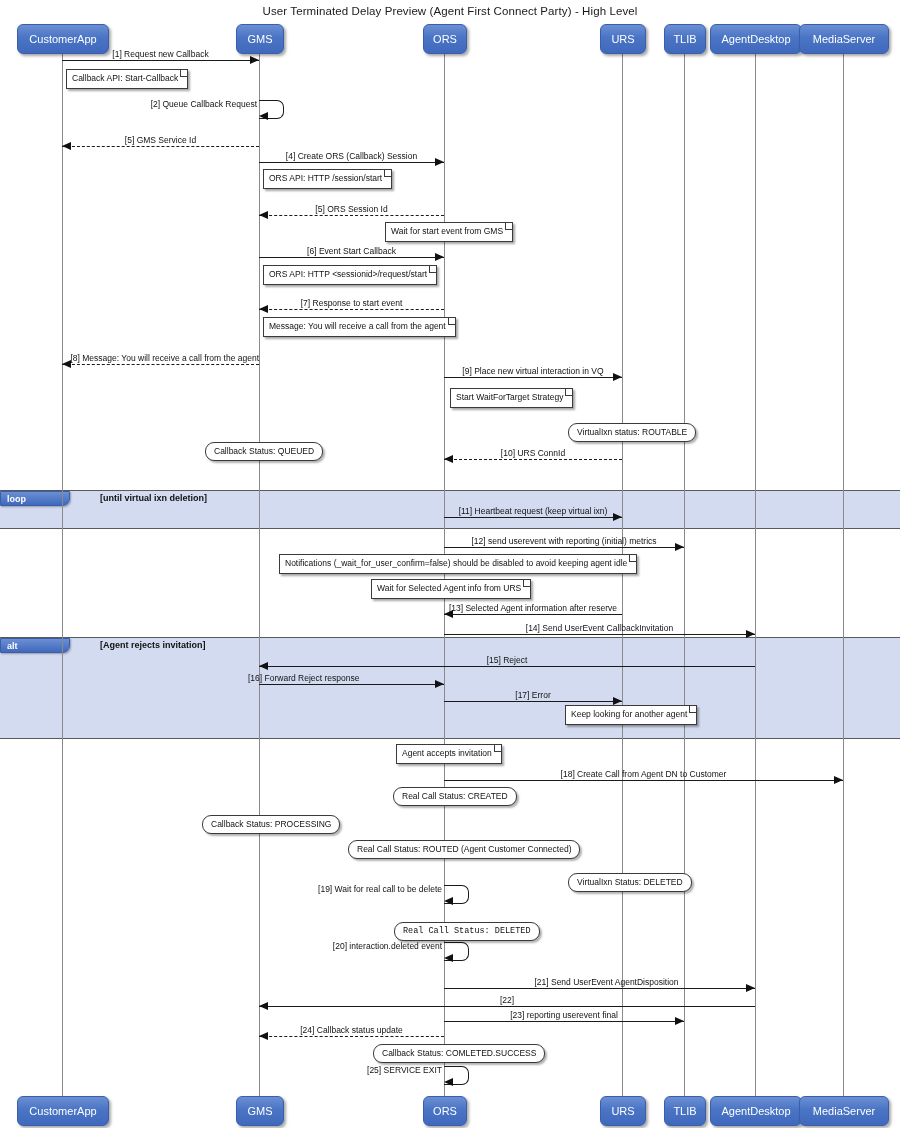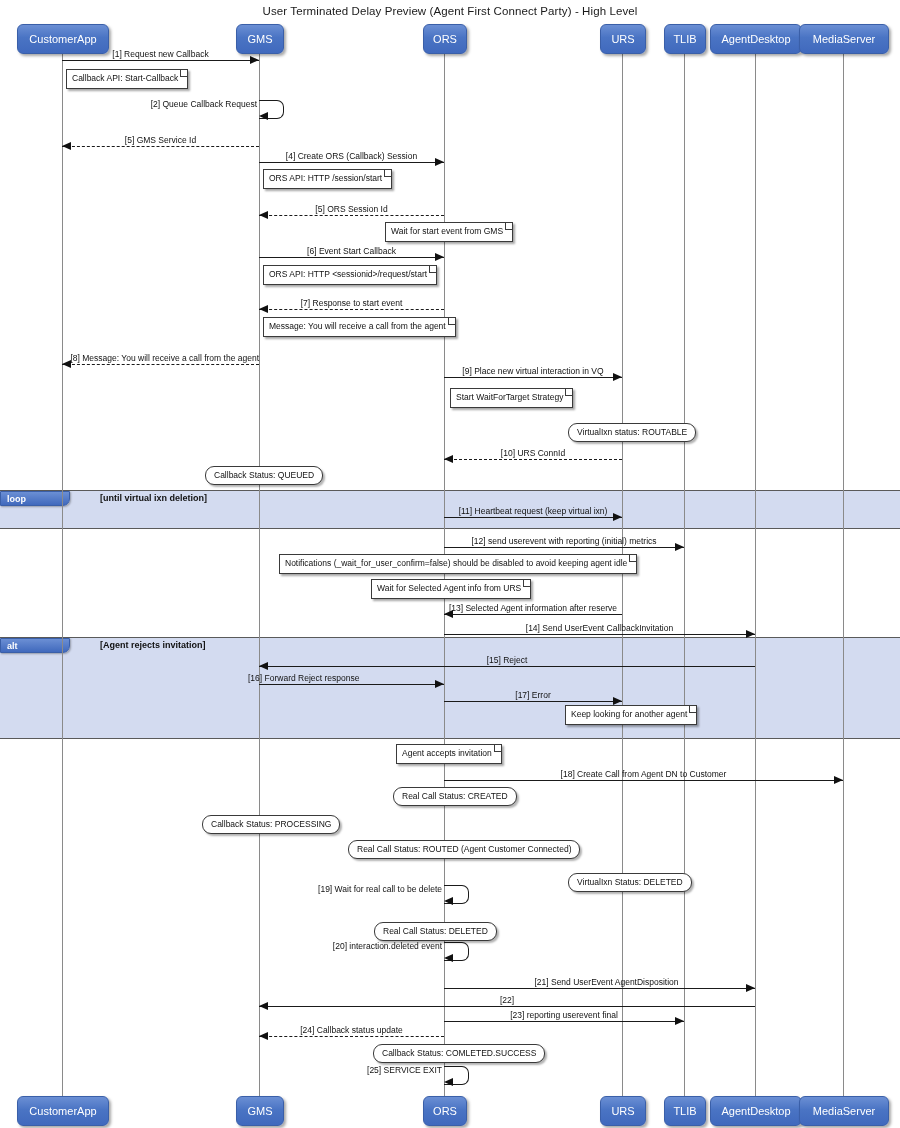--- a/index.html
+++ b/index.html
@@ -173,25 +173,25 @@
       <div class="self-msg" style="left: 444px; top: 1066px;"></div>
       <div class="arrow-head arrow-left" style="left: 444px; top: 1077.5px;"></div>
       <div class="msg-label" style="right: 458px; top: 1065px; text-align: right;">[25] SERVICE EXIT</div>
       <div class="note" style="left: 66px; top: 69px;">Callback API: Start-Callback</div>
       <div class="note" style="left: 263px; top: 169px;">ORS API: HTTP /session/start</div>
       <div class="note" style="left: 385px; top: 222px;">Wait for start event from GMS</div>
       <div class="note" style="left: 263px; top: 265px;">ORS API: HTTP &lt;sessionid&gt;/request/start</div>
       <div class="note" style="left: 263px; top: 317px;">Message: You will receive a call from the agent</div>
       <div class="note" style="left: 450px; top: 388px;">Start WaitForTarget Strategy</div>
       <div class="state-note" style="left: 568px; top: 423px;">VirtualIxn status: ROUTABLE</div>
-      <div class="state-note" style="left: 205px; top: 466px;">Callback Status: QUEUED</div>
+      <div class="state-note" style="left: 205px; top: 442px;">Callback Status: QUEUED</div>
       <div class="note" style="left: 279px; top: 554px;">Notifications (_wait_for_user_confirm=false) should be disabled to avoid keeping agent idle</div>
       <div class="note" style="left: 371px; top: 579px;">Wait for Selected Agent info from URS</div>
       <div class="note" style="left: 565px; top: 705px;">Keep looking for another agent</div>
       <div class="note" style="left: 396px; top: 744px;">Agent accepts invitation</div>
       <div class="state-note" style="left: 393px; top: 787px;">Real Call Status: CREATED</div>
       <div class="state-note" style="left: 202px; top: 815px;">Callback Status: PROCESSING</div>
       <div class="state-note" style="left: 348px; top: 840px;">Real Call Status: ROUTED (Agent Customer Connected)</div>
       <div class="state-note" style="left: 568px; top: 873px;">VirtualIxn Status: DELETED</div>
-      <div class="state-note" style="left: 374px; top: 922px;">Real Call Status: DELETED</div>
+      <div class="state-note" style="left: 394px; top: 922px; font-family: Liberation Mono, monospace;">Real Call Status: DELETED</div>
       <div class="state-note" style="left: 373px; top: 1044px;">Callback Status: COMLETED.SUCCESS</div>
     </div>
 </div>
 
 </body></html>

